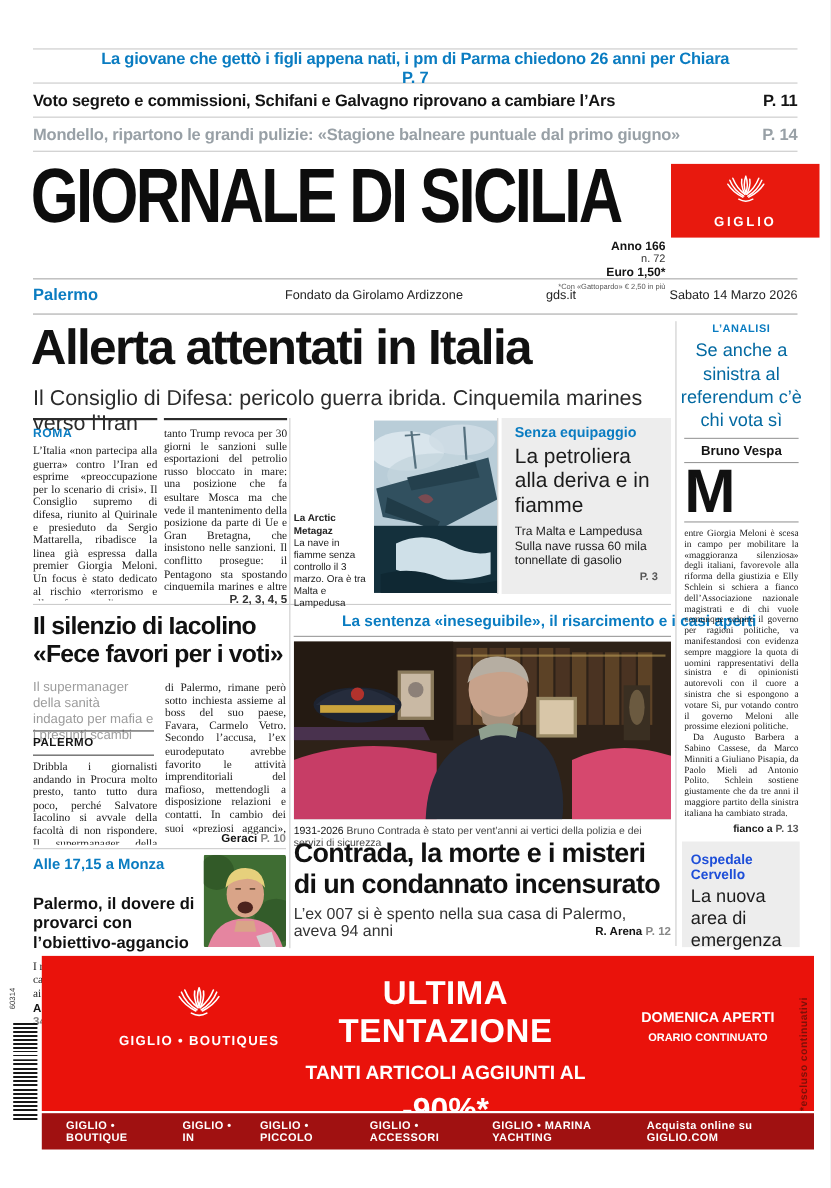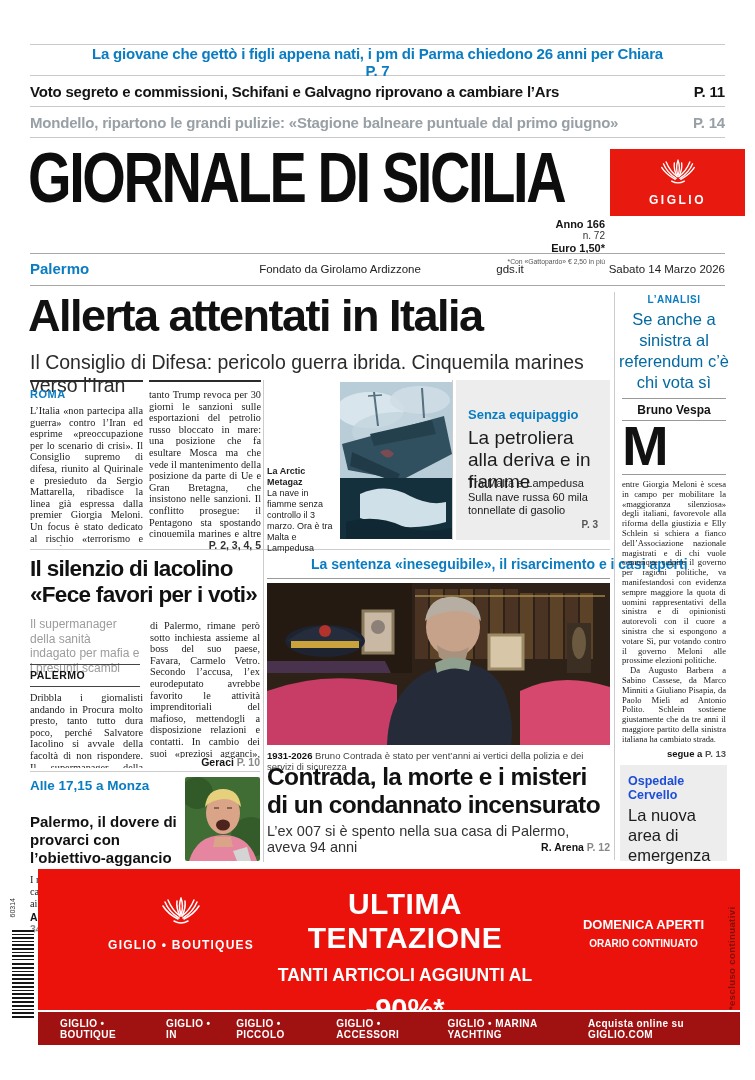--- a/index.html
+++ b/index.html
@@ -39,42 +39,42 @@
   .colA{position:absolute;left:30px;top:380px;width:113px;border-top:2px solid #2b2b2b;}
   .colB{position:absolute;left:149px;top:380px;width:112px;border-top:2px solid #2b2b2b;}
   .kick{font-size:11px;font-weight:bold;color:#0a7cc1;letter-spacing:0.5px;padding-top:6px;}
   .bodytxt{font-family:"Liberation Serif",serif;font-size:10.3px;line-height:11.6px;text-align:justify;color:#1a1a1a;overflow:hidden;}
   .colA .bodytxt{margin-top:5px;height:141px;}
   .colB .bodytxt{margin-top:7px;height:148px;}
   .pages{font-size:10.5px;font-weight:bold;text-align:right;color:#333;margin-top:2px;}
   .ship-cap{position:absolute;left:267px;top:466px;width:68px;font-size:9px;line-height:11px;color:#222;}
   .ship-cap .t{font-weight:bold;}
   .ship-photo{position:absolute;left:340px;top:382px;width:112px;height:157px;overflow:hidden;}
-  .tanker{position:absolute;left:456px;top:380px;width:154px;height:160px;background:#ededed;box-sizing:border-box;padding:27px 12px;}
+  .tanker{position:absolute;left:456px;top:380px;width:154px;height:160px;background:#ededed;box-sizing:border-box;padding:5px 12px;}
   .tanker .k{font-size:13px;font-weight:bold;color:#0a7cc1;}
   .tanker .h{font-size:19px;line-height:22px;color:#1c1c1c;margin-top:5px;}
   .tanker .foot{position:absolute;left:12px;right:12px;bottom:9px;font-size:11px;line-height:13.5px;color:#1c1c1c;}
   .tanker .pg{text-align:right;font-size:10px;font-weight:bold;color:#555;}
   
   .iac-h{position:absolute;left:30px;top:556px;width:235px;font-size:22.5px;line-height:26px;font-weight:bold;letter-spacing:-0.7px;color:#111;}
   .iac-deck{position:absolute;left:30px;top:617px;width:110px;font-size:12px;line-height:14.5px;color:#9c9c9c;}
   .iac-r1{left:30px;top:664px;width:110px;background:#444;}
   .iac-k{position:absolute;left:30px;top:669px;font-size:10.5px;font-weight:bold;color:#141414;letter-spacing:0.5px;}
   .iac-r2{left:30px;top:686px;width:110px;background:#444;}
   .iac-c1{position:absolute;left:30px;top:692px;width:113px;height:76px;}
   .iac-c2{position:absolute;left:150px;top:620px;width:110px;height:138px;}
   .byline{font-size:10.5px;font-weight:bold;text-align:right;color:#141414;}
   .byline .pg{color:#888;}
   .iac-by{position:absolute;left:150px;top:756px;width:110px;}
   
   .con-k{position:absolute;left:267px;top:556px;font-size:14px;font-weight:bold;color:#0a7cc1;padding-left:44px;}
   .con-rule{left:267px;top:578px;width:343px;background:#999;}
   .con-photo{position:absolute;left:267px;top:583px;width:343px;height:162px;overflow:hidden;}
   .con-cap{position:absolute;left:267px;top:750px;width:343px;font-size:9.5px;color:#444;}
-  .con-cap .b{font-weight:bold;color:#111;}
+  .con-cap .b{font-weight:normal;color:#111;}
   .con-h{position:absolute;left:267px;top:763px;width:345px;font-size:24.5px;line-height:28px;font-weight:bold;letter-spacing:-0.6px;color:#111;}
   .con-sub{position:absolute;left:267px;top:823px;width:343px;font-size:14.5px;color:#333;}
   .con-by{position:absolute;left:267px;top:841px;width:343px;}
   
   .hline2{left:30px;top:771px;width:230px;}
   .mon{position:absolute;left:30px;top:778px;width:150px;}
   .mon .k{font-size:13.5px;font-weight:bold;color:#0a7cc1;}
   .mon .h{font-size:15px;line-height:18px;font-weight:bold;color:#111;margin-top:20px;}
   .mon .b{font-family:"Liberation Serif",serif;font-size:10.3px;line-height:12px;margin-top:7px;color:#1a1a1a;}
   .mon .by{font-size:10.5px;font-weight:bold;margin-top:1px;}
@@ -317,21 +317,21 @@
   <div class="hline an-r1"></div>
   <div class="an-by">Bruno Vespa</div>
   <div class="hline an-r2"></div>
   <div class="an-drop">M</div>
   <div class="hline an-r3"></div>
   <div class="an-body">
     <div>entre Giorgia Meloni è scesa in campo per mobilitare la «maggioranza silenziosa» degli italiani, favorevole alla riforma della giustizia e Elly Schlein si schiera a fianco dell’Associazione nazionale magistrati e di chi vuole comunque colpire il governo per ragioni politiche, va manifestandosi con evidenza sempre maggiore la quota di uomini rappresentativi della sinistra e di opinionisti autorevoli con il cuore a sinistra che si espongono a votare Sì, pur votando contro il governo Meloni alle prossime elezioni politiche.</div>
     <div class="p2">Da Augusto Barbera a Sabino Cassese, da Marco Minniti a Giuliano Pisapia, da Paolo Mieli ad Antonio Polito. Schlein sostiene giustamente che da tre anni il maggiore partito della sinistra italiana ha cambiato strada.</div>
   </div>
   <div class="an-more">
-    <span>segue a</span>
+    <span>fianco a</span>
     <span class="pg">P. 13</span>
   </div>
 
   <div class="cerv">
     <div class="k">Ospedale Cervello</div>
     <div class="h">La nuova area di emergenza</div>
     <div class="by">
       <span>Fernandez</span>
       <span class="pg">P. 14</span>
     </div>

